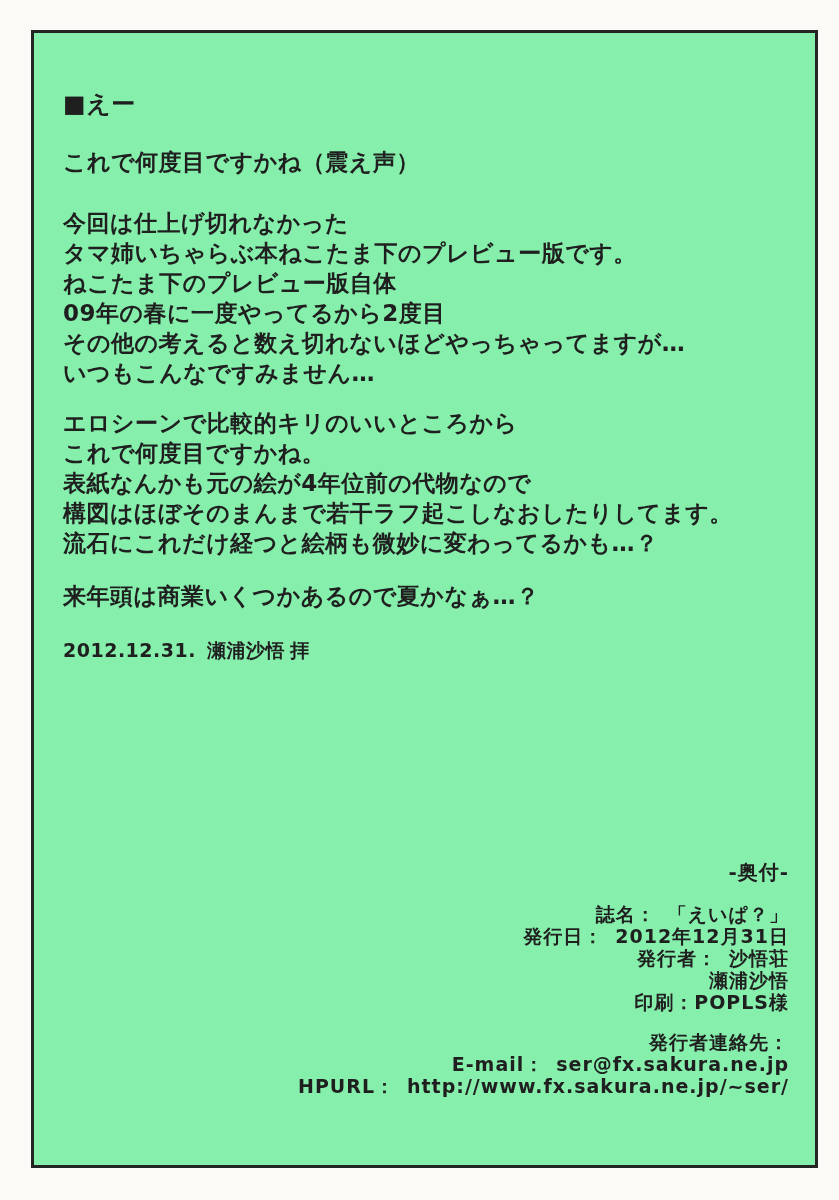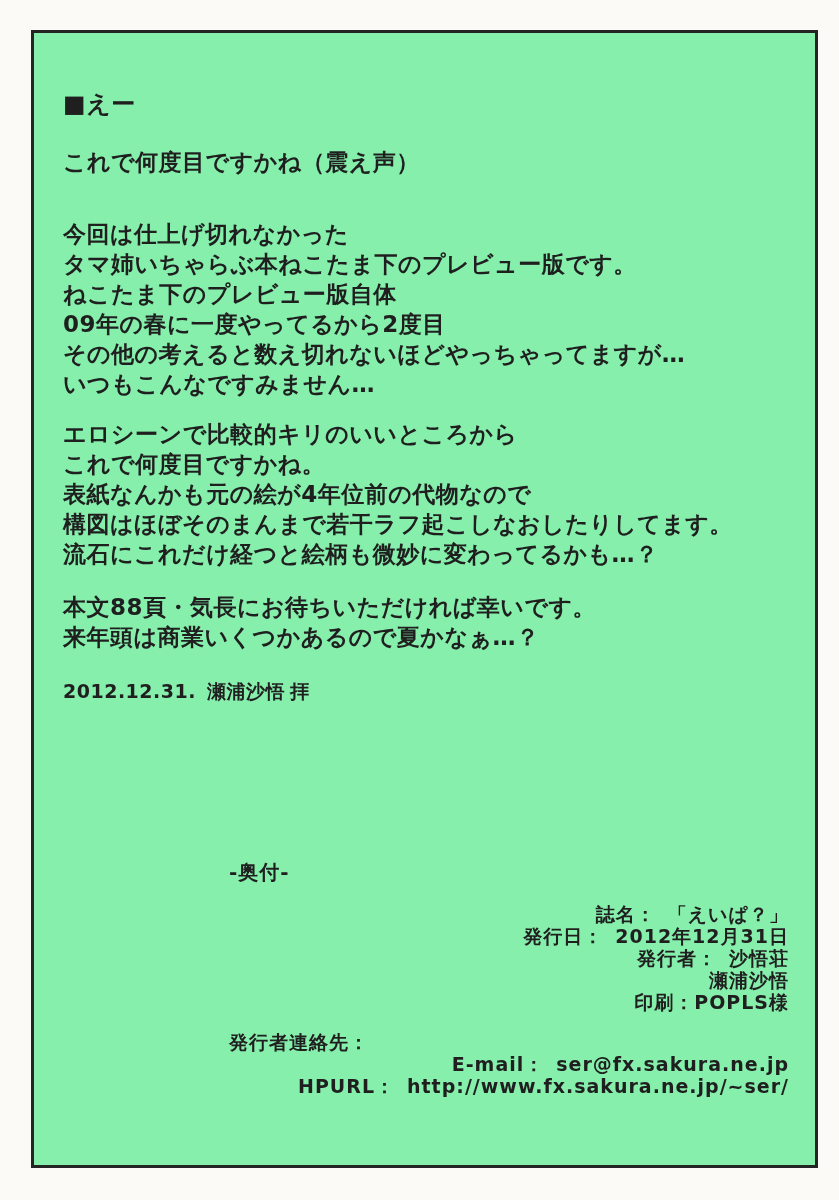--- a/index.html
+++ b/index.html
@@ -24,38 +24,39 @@
     left: 29px; top: 56px;
     width: 700px;
     font-size: 23px;
     font-weight: bold;
     line-height: 30px;
     letter-spacing: 0.5px;
   }
   .heading { margin: 0 0 28px 0; font-size: 24px; }
   .para { margin: 0; }
   .para .line { display: block; white-space: nowrap; }
-  .mb-a { margin-bottom: 42px; }
+  .mb-a { margin-bottom: 31px; }
   .mb-b { margin-bottom: 20px; }
   .mb-c { margin-bottom: 23px; }
   .mb-d { margin-bottom: 24px; }
   .signoff {
     display: flex; gap: 11px;
     font-size: 19px; font-weight: bold;
     white-space: nowrap;
   }
   .signoff .closing { margin-left: -6px; }
   .colophon {
     position: absolute;
     right: 26px; top: 828px;
     width: 560px;
     font-size: 19px;
     font-weight: bold;
     line-height: 22px;
     letter-spacing: 1px;
+    text-align: right;
   }
   .colophon-title { margin-bottom: 20px; font-size: 20px; }
   .col-row {
     display: flex; justify-content: flex-end; gap: 12px;
     white-space: nowrap;
   }
   .col-row.no-gap { gap: 0; }
   .contact-heading { margin-top: 18px; }
   .notice { margin-top: 22px; letter-spacing: 2px; }
 </style>
@@ -83,21 +84,20 @@
 
       <p class="para mb-c">
         <span class="line">エロシーンで比較的キリのいいところから</span>
         <span class="line">これで何度目ですかね。</span>
         <span class="line">表紙なんかも元の絵が4年位前の代物なので</span>
         <span class="line">構図はほぼそのまんまで若干ラフ起こしなおしたりしてます。</span>
         <span class="line">流石にこれだけ経つと絵柄も微妙に変わってるかも…？</span>
       </p>
 
       <p class="para mb-d">
-        <span class="line">本文88頁・気長にお待ちいただければ幸いです。</span>
         <span class="line">来年頭は商業いくつかあるので夏かなぁ…？</span>
       </p>
 
       <div class="signoff">
         <span>2012.12.31.</span>
         <span>瀬浦沙悟</span>
         <span class="closing">拝</span>
       </div>
     </div>
 

